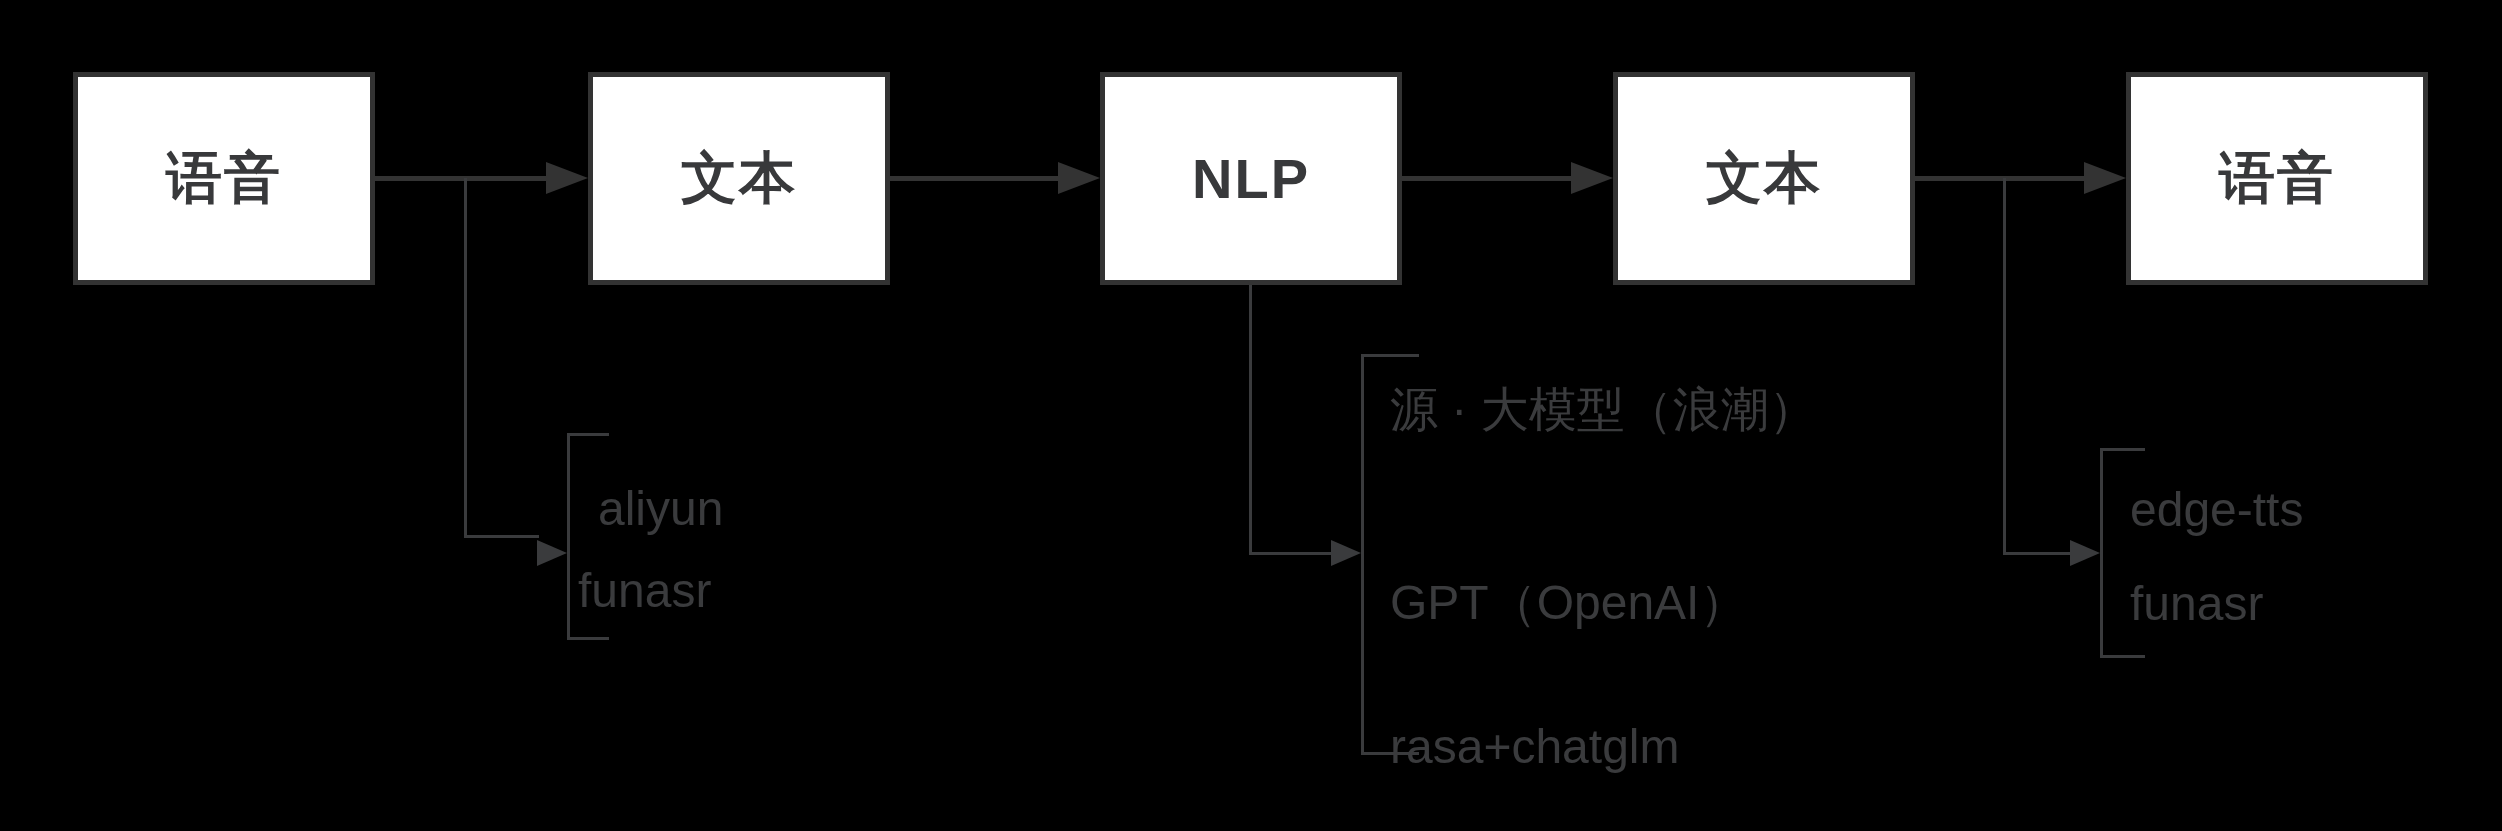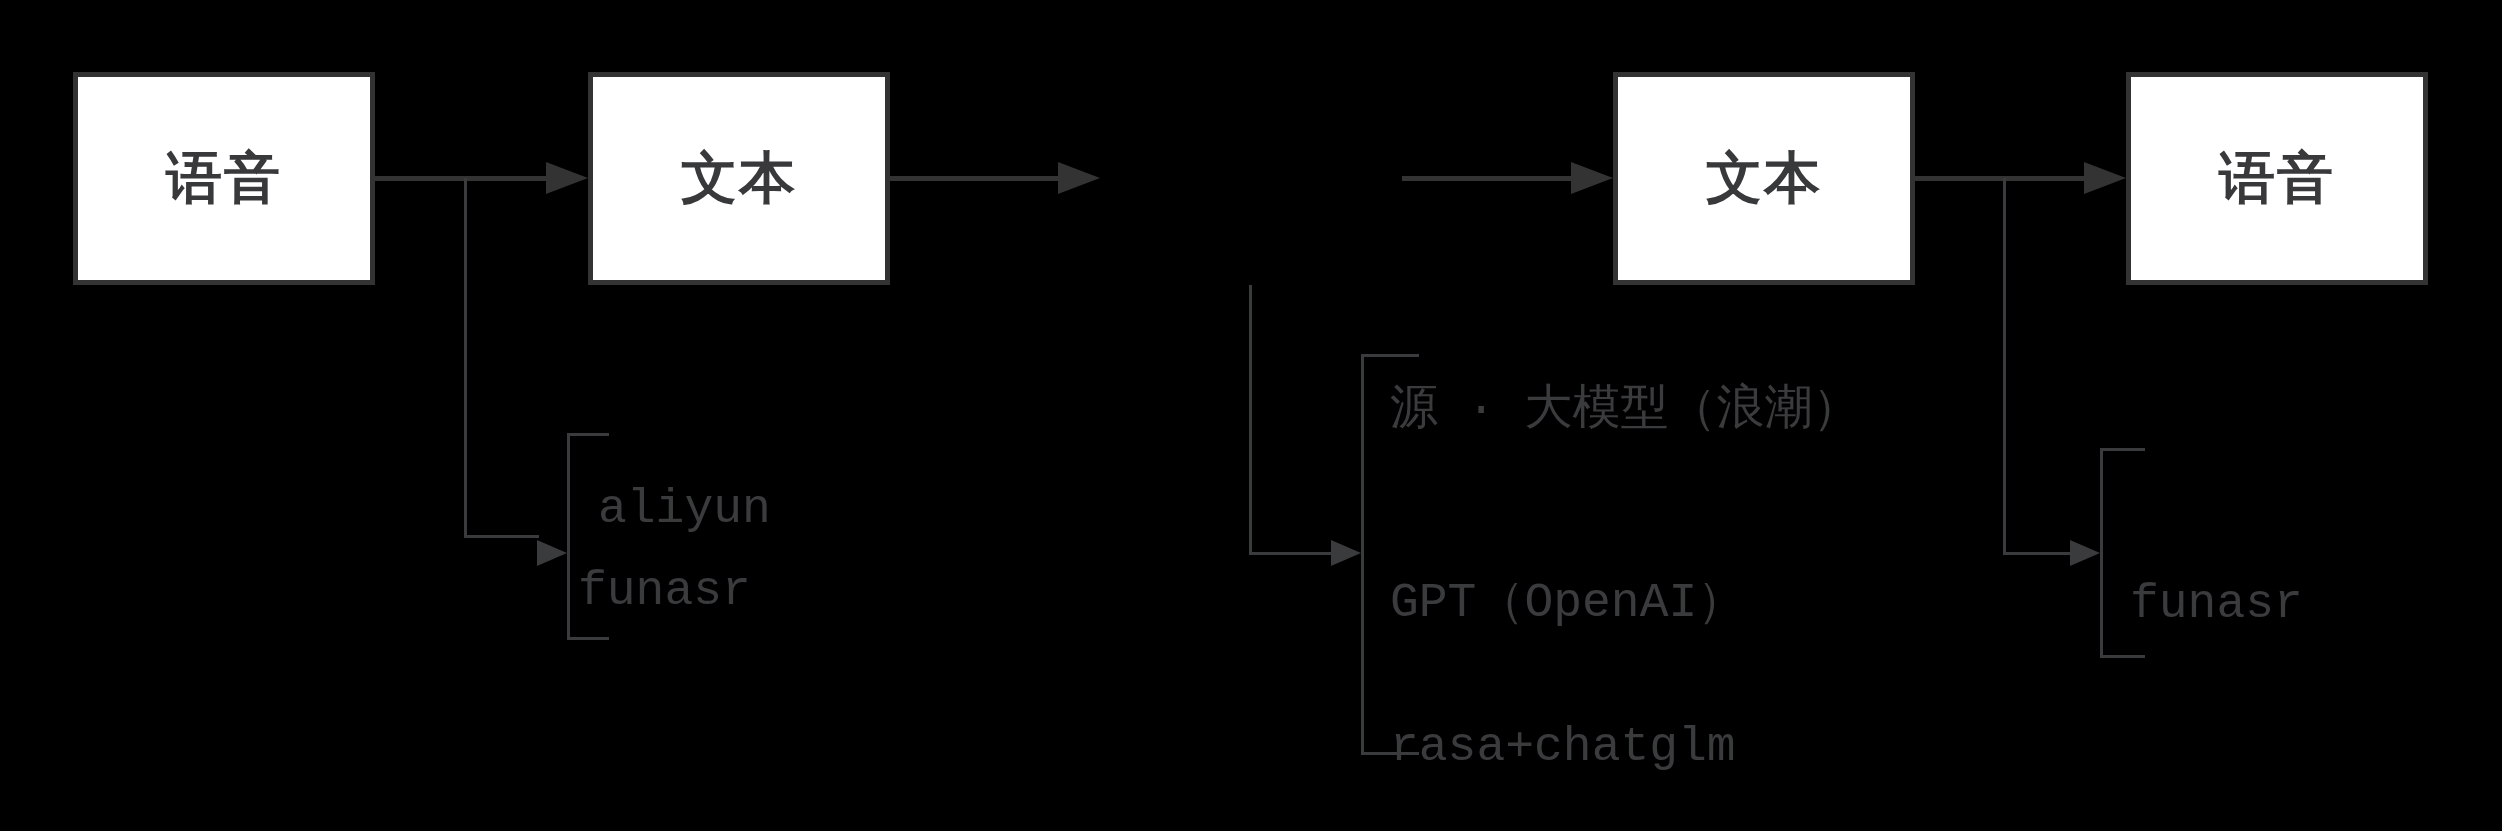--- a/index.html
+++ b/index.html
@@ -1,21 +1,21 @@
 <!DOCTYPE html>
 <html><head>
 <meta charset="utf-8">
 <style>
   html, body { margin: 0; padding: 0; background: #000; }
   .canvas {
     position: relative;
     width: 2502px;
     height: 831px;
     background: #000000;
-    font-family: Liberation Mono, monospace;
+    font-family: Liberation Sans, sans-serif;
     overflow: hidden;
   }
   
   .node {
     position: absolute;
     top: 72px;
     width: 302px;
     height: 213px;
     box-sizing: border-box;
     background: #ffffff;
@@ -115,20 +115,21 @@
   .l3a { left: 2130px; top: 482px; }
   .l3b { left: 2130px; top: 576px; }
 </style>
 </head>
 <body>
 
 <div class="canvas">
 
   <div class="node n1">语音</div>
   <div class="node n2">文本</div>
+  <div class="node n3">NLP</div>
   <div class="node n4">文本</div>
   <div class="node n5">语音</div>
 
   <div class="shaft s1"></div>
   <div class="head  h1"></div>
   <div class="shaft s2"></div>
   <div class="head  h2"></div>
   <div class="shaft s3"></div>
   <div class="head  h3"></div>
   <div class="shaft s4"></div>
@@ -146,15 +147,16 @@
   <div class="bhead bh2"></div>
   <div class="bracket br2"></div>
   <div class="opt l2a">源 · 大模型（浪潮）</div>
   <div class="opt l2c">GPT（OpenAI）</div>
   <div class="opt l2d">rasa+chatglm</div>
 
   <div class="vline v3"></div>
   <div class="hline hl3"></div>
   <div class="bhead bh3"></div>
   <div class="bracket br3"></div>
+  <div class="opt l3a">edge-tts</div>
   <div class="opt l3b">funasr</div>
 
 </div>
 
 </body></html>

